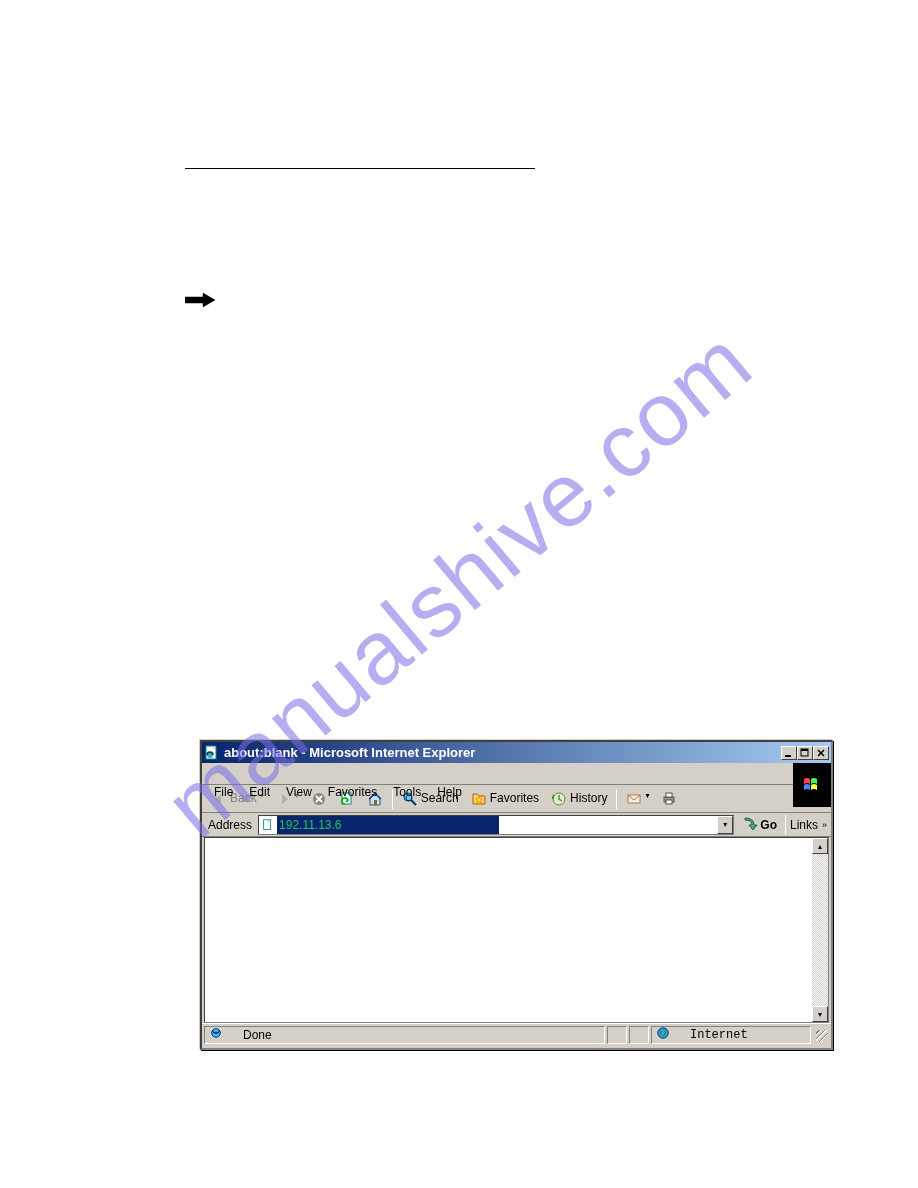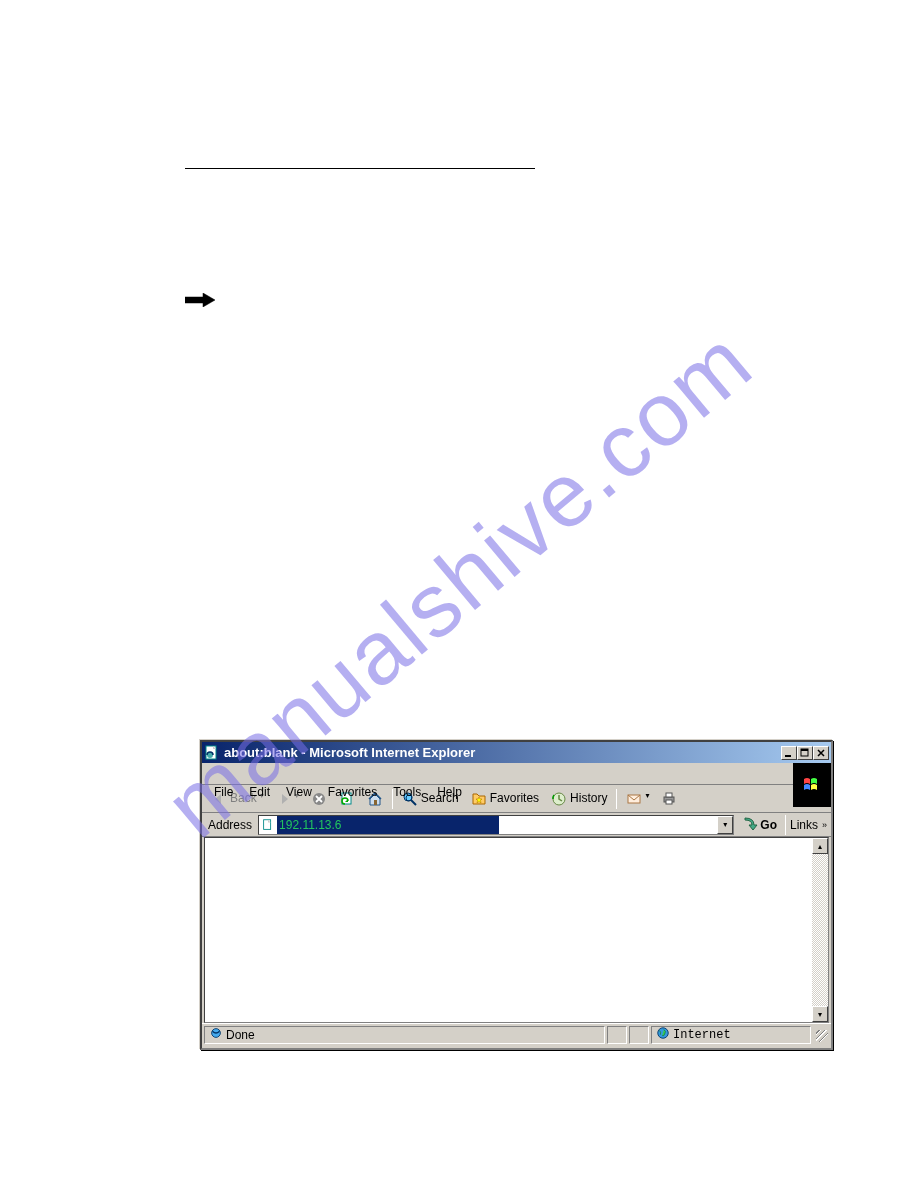--- a/index.html
+++ b/index.html
@@ -203,21 +203,21 @@
     gap:2px;
   }
   .status-pane {
     border:1px solid #808080;
     border-bottom-color:#fff;
     border-right-color:#fff;
     height:18px;
     display:flex;
     align-items:center;
     padding: 0 4px;
-    gap:3px;
+    gap:20px;
   }
   .status-pane.main { flex:1; }
   .status-pane.small { width:20px; }
   .status-pane.zone { width:160px;font-family:Liberation Mono, monospace; }
   .grip {
     width:16px; height:16px;
     position:relative;
   }
   .grip::before {
     content:'';

